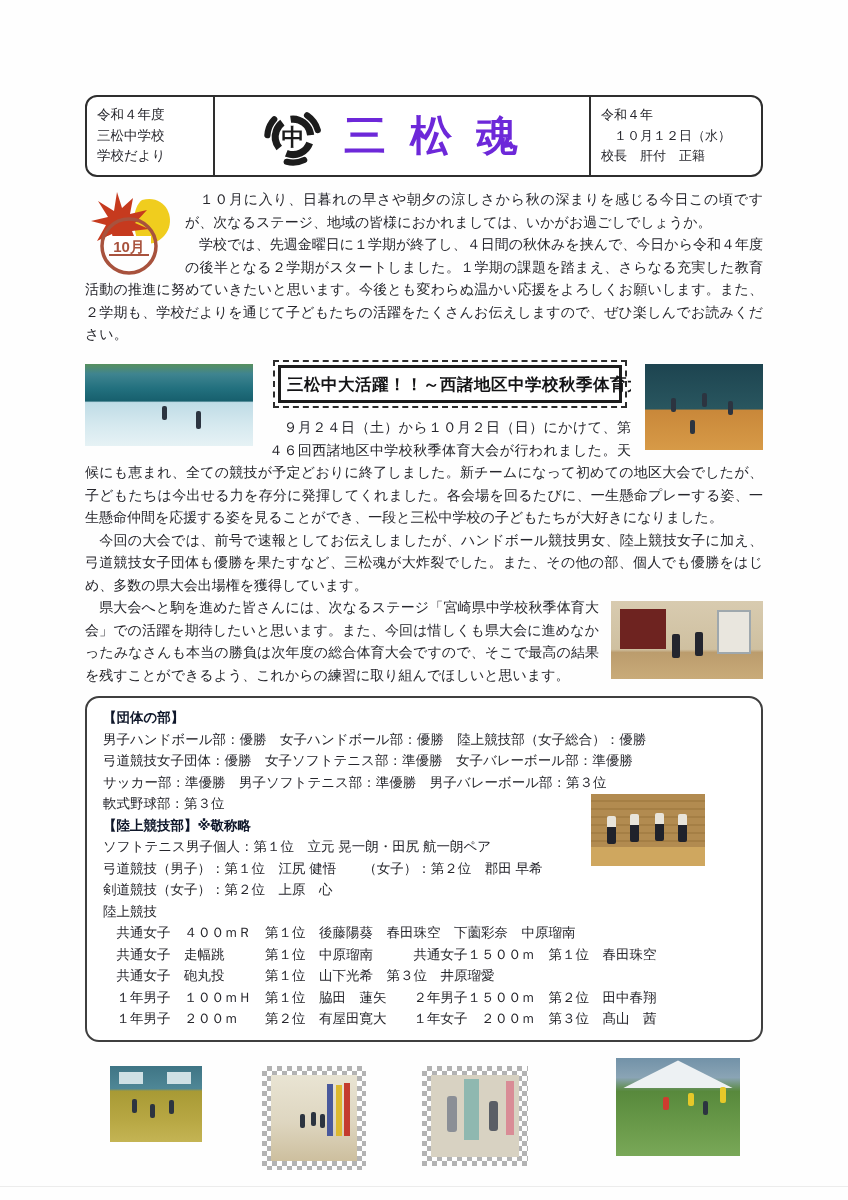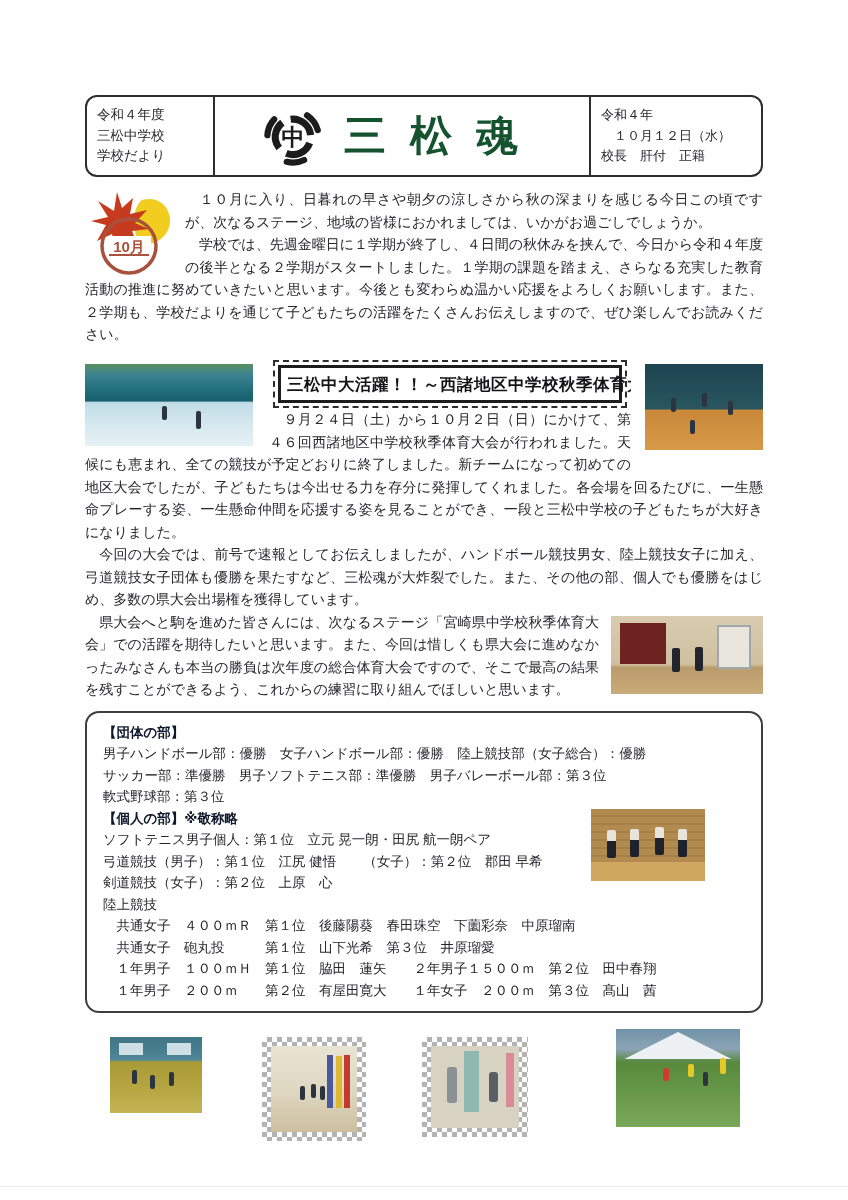--- a/index.html
+++ b/index.html
@@ -10,42 +10,42 @@
     color:#26262c; overflow:hidden;
   }
   .content { position:absolute; left:85px; top:95px; width:678px; }
 
   
   .masthead { display:flex; border:2px solid #2e2e2e; border-radius:12px; height:82px; background:#fff; }
   .mast-left { width:128px; border-right:2px solid #2e2e2e; padding:6px 10px; font-size:13.5px; line-height:1.55;
                display:flex; flex-direction:column; justify-content:center; }
   .mast-center { flex:1; display:flex; align-items:center; justify-content:center; }
   .emblem { width:62px; height:62px; margin-right:6px; flex:0 0 auto; }
-  .mast-title { font-size:42px; font-weight:bold; letter-spacing:24px; margin-left:14px; white-space:nowrap; color:#14532d; }
+  .mast-title { font-size:42px; font-weight:bold; letter-spacing:24px; margin-left:14px; white-space:nowrap; color:#6d28d9; }
   .mast-right { width:172px; border-left:2px solid #2e2e2e; padding:6px 10px; font-size:13px; line-height:1.6;
                 display:flex; flex-direction:column; justify-content:center; }
 
   
   .intro { margin-top:11px; font-size:14px; line-height:22.5px; }
   .month-icon { float:left; width:94px; height:88px; margin:0 6px 2px 0; }
   .intro p { text-align:justify; }
 
   
   .article-wrap { margin-top:14px; font-size:14px; line-height:22.5px; }
   .photo { position:relative; overflow:hidden; }
   .ph-tennis { float:left; width:168px; height:82px; margin:4px 16px 6px 0;
     background:linear-gradient(180deg,#58905f 0%,#3f8490 12%,#22707e 30%,#175f6d 45%,#bfdce6 47%,#d6e9ef 75%,#e6f2f5 100%); }
   .ph-volley2 { float:right; width:118px; height:86px; margin:4px 0 6px 14px;
     background:linear-gradient(180deg,#1d4450 0%,#29565f 52%,#c9883a 54%,#d79a47 100%); }
   .banner { overflow:hidden; padding:0 4px; }
   .banner-outer { border:2px dashed #2c2c2c; padding:3px; background:#fff; }
   .banner-inner { border:3px solid #1d1d1d; padding:5px 6px; text-align:center; font-weight:bold;
                   font-size:16.5px; letter-spacing:0.5px; color:#141416; white-space:nowrap; }
   .article-wrap p { text-align:justify; margin:0; }
-  .article-wrap .p-first { margin-top:0; }
+  .article-wrap .p-first { margin-top:8px; }
   .ph-kendo { float:right; width:152px; height:78px; margin:5px 0 4px 12px;
     background:linear-gradient(180deg,#d8cbb0 0%,#cfc0a0 62%,#bb9c6d 66%,#c9ab79 100%); }
 
   
   .results { clear:both; margin-top:10px; border:2px solid #3f3f3f; border-radius:14px;
              padding:9px 16px 10px; position:relative; font-size:13.5px; line-height:21.5px; background:#fff; }
   .results .hdr { font-weight:bold; color:#0f172a; }
   .ph-kyudo { position:absolute; right:56px; top:96px; width:114px; height:72px;
     background:repeating-linear-gradient(180deg,#b28b50 0 6px,#a57f45 6px 8px); }
   .ph-kyudo .floor { position:absolute; left:0; right:0; bottom:0; height:26%; background:#cfa75f; }
@@ -138,28 +138,30 @@
         <div class="figure" style="right:8%;top:12%;width:22%;height:56%;background:#e9e6de;border:2px solid #9fa8ad;"></div>
         <div class="figure kendoka" style="left:40%;top:42%;"></div>
         <div class="figure kendoka" style="left:55%;top:40%;"></div>
       </div>
       <p>　県大会へと駒を進めた皆さんには、次なるステージ「宮崎県中学校秋季体育大会」での活躍を期待したいと思います。また、今回は惜しくも県大会に進めなかったみなさんも本当の勝負は次年度の総合体育大会ですので、そこで最高の結果を残すことができるよう、これからの練習に取り組んでほしいと思います。</p>
     </div>
 
     <div class="results">
       <div class="hdr">【団体の部】</div>
       <div>男子ハンドボール部：優勝　女子ハンドボール部：優勝　陸上競技部（女子総合）：優勝</div>
+      <div>弓道競技女子団体：優勝　女子ソフトテニス部：準優勝　女子バレーボール部：準優勝</div>
       <div>サッカー部：準優勝　男子ソフトテニス部：準優勝　男子バレーボール部：第３位</div>
       <div>軟式野球部：第３位</div>
-      <div class="hdr">【個人の部】※敬称略</div>
+      <div class="hdr">【陸上競技部】※敬称略</div>
       <div>ソフトテニス男子個人：第１位　立元 晃一朗・田尻 航一朗ペア</div>
       <div>弓道競技（男子）：第１位　江尻 健悟　　（女子）：第２位　郡田 早希</div>
       <div>剣道競技（女子）：第２位　上原　心</div>
       <div>陸上競技</div>
       <div>　共通女子　４００ｍＲ　第１位　後藤陽葵　春田珠空　下薗彩奈　中原瑠南</div>
+      <div>　共通女子　走幅跳　　　第１位　中原瑠南　　　共通女子１５００ｍ　第１位　春田珠空</div>
       <div>　共通女子　砲丸投　　　第１位　山下光希　第３位　井原瑠愛</div>
       <div>　１年男子　１００ｍＨ　第１位　脇田　蓮矢　　２年男子１５００ｍ　第２位　田中春翔</div>
       <div>　１年男子　２００ｍ　　第２位　有屋田寛大　　１年女子　２００ｍ　第３位　髙山　茜</div>
       <div class="photo ph-kyudo">
         <div class="floor"></div>
         <div class="figure archer" style="left:14%;top:30%;"></div>
         <div class="figure archer" style="left:34%;top:28%;"></div>
         <div class="figure archer" style="left:56%;top:26%;"></div>
         <div class="figure archer" style="left:76%;top:28%;"></div>
       </div>

